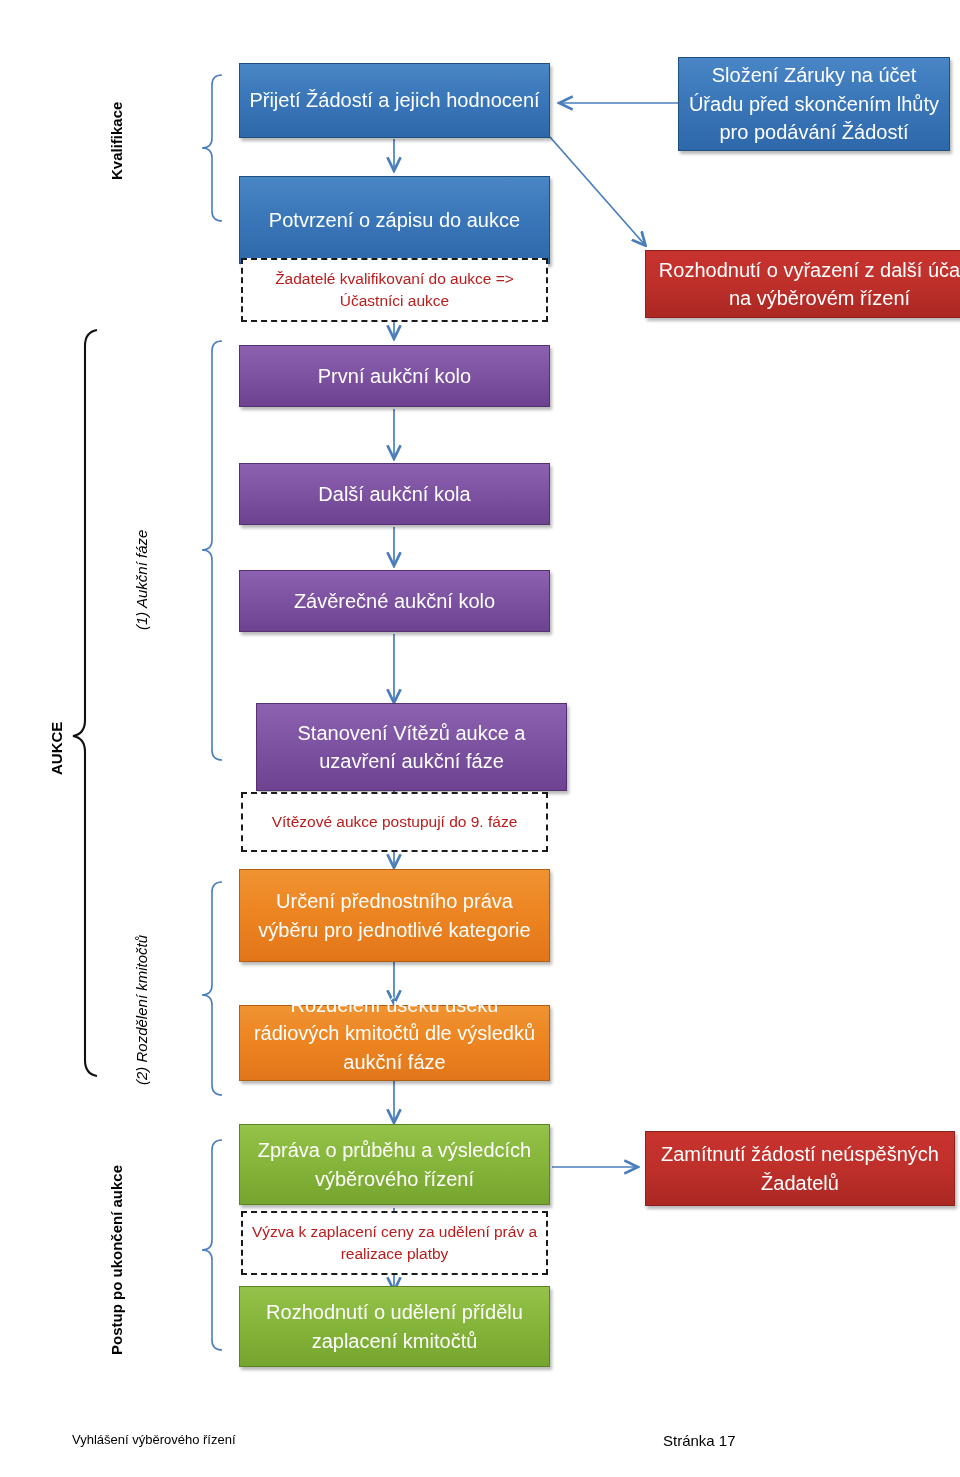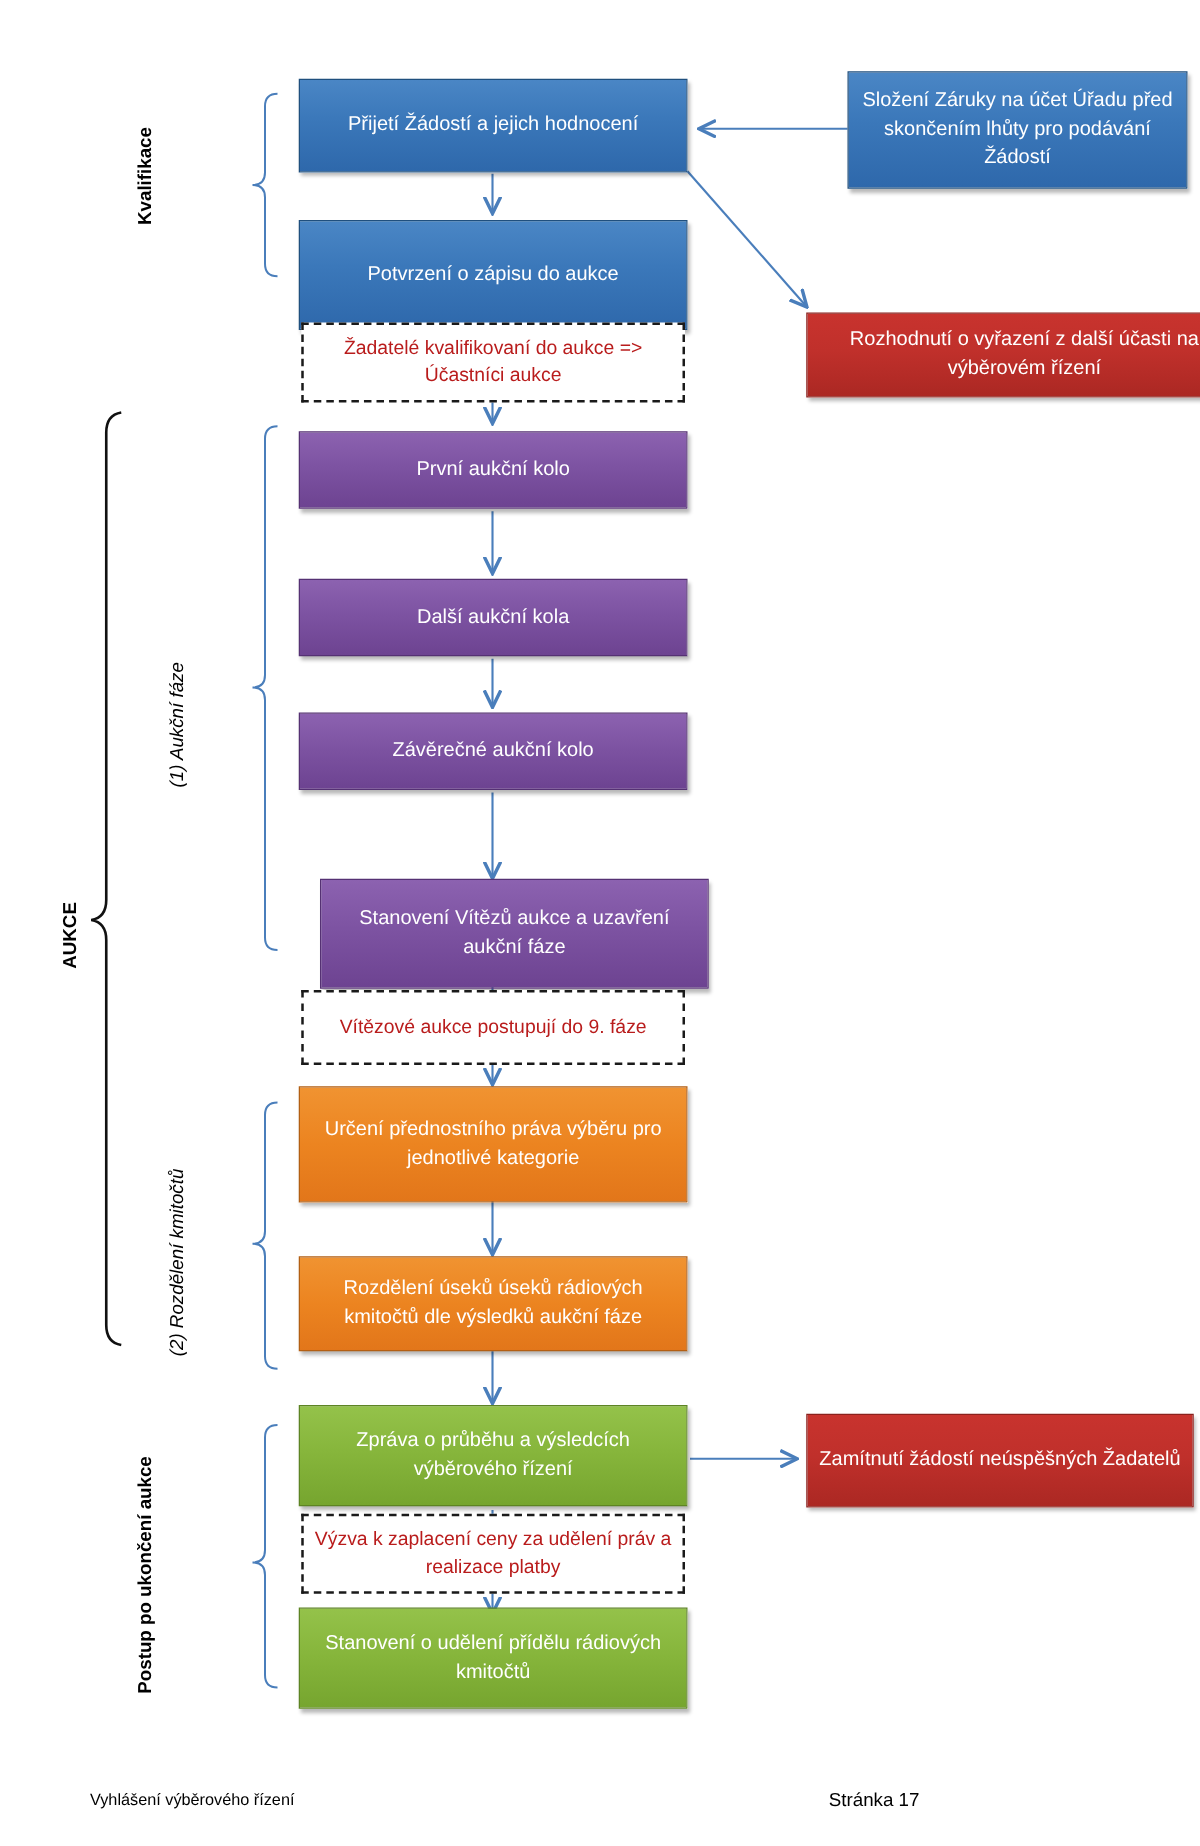--- a/index.html
+++ b/index.html
@@ -37,21 +37,21 @@
 
   
   .node {
     position: absolute;
     box-sizing: border-box;
     display: flex;
     align-items: center;
     justify-content: center;
     text-align: center;
     color: #ffffff;
-    font-size: 16px;
+    font-size: 20px;
     line-height: 1.42;
     padding: 4px 8px;
     border: 1px solid rgba(0,0,0,0.22);
     box-shadow: 2px 3px 3px rgba(0,0,0,0.28);
   }
   .node .label { display:block; width:100%; }
 
   .node.blue {
     background: linear-gradient(180deg, #4a86c5 0%, #3b78ba 42%, #2e68ab 100%);
     border-color: #1f4f7e;
@@ -203,36 +203,36 @@
   </div>
 
   <div class="node dashed" style="left:241px; top:792px; width:307px; height:60px;">
     <span class="label">Vítězové aukce postupují do 9. fáze</span>
   </div>
 
   <div class="node orange" style="left:239px; top:869px; width:311px; height:93px;">
     <span class="label">Určení přednostního práva výběru pro jednotlivé kategorie</span>
   </div>
 
-  <div class="node orange" style="left:239px; top:1005px; width:311px; height:76px;">
+  <div class="node orange" style="left:239px; top:1005px; width:311px; height:76px;align-items:flex-end;">
     <span class="label">Rozdělení úseků úseků rádiových kmitočtů dle výsledků aukční fáze</span>
   </div>
 
   <div class="node green" style="left:239px; top:1124px; width:311px; height:81px;">
     <span class="label">Zpráva o průběhu a výsledcích výběrového řízení</span>
   </div>
 
   <div class="node red" style="left:645px; top:1131px; width:310px; height:75px;">
     <span class="label">Zamítnutí žádostí neúspěšných Žadatelů</span>
   </div>
 
   <div class="node dashed" style="left:241px; top:1211px; width:307px; height:64px;">
     <span class="label">Výzva k zaplacení ceny za udělení práv a realizace platby</span>
   </div>
 
   <div class="node green" style="left:239px; top:1286px; width:311px; height:81px;">
-    <span class="label">Stanovení o udělení přídělu rádiových kmitočtů</span>
+    <span class="label">Rozhodnutí o udělení přídělu zaplacení kmitočtů</span>
   </div>
 
   <div class="footer-left">Vyhlášení výběrového řízení</div>
   <div class="footer-right">Stránka 17</div>
 
 </div>
 
 </body></html>

